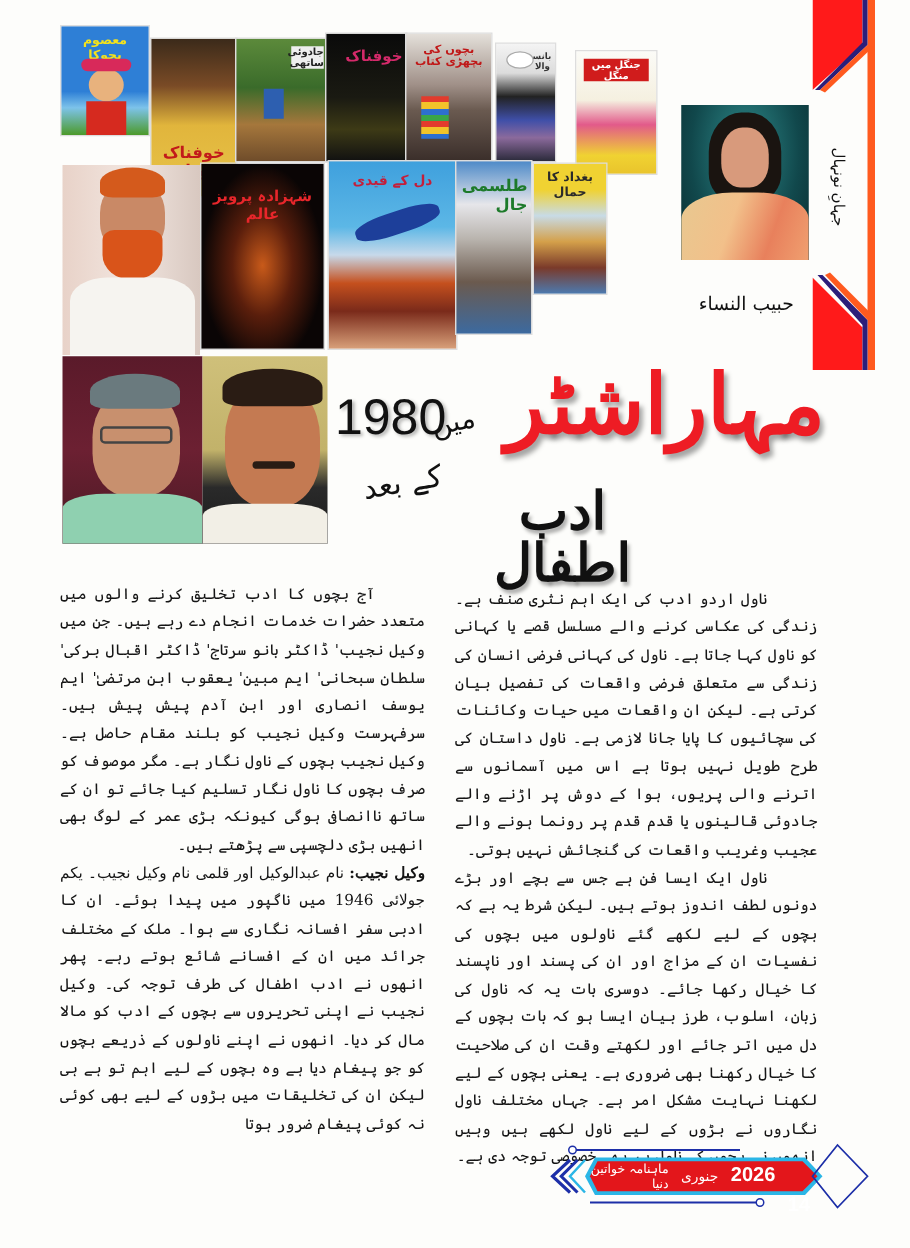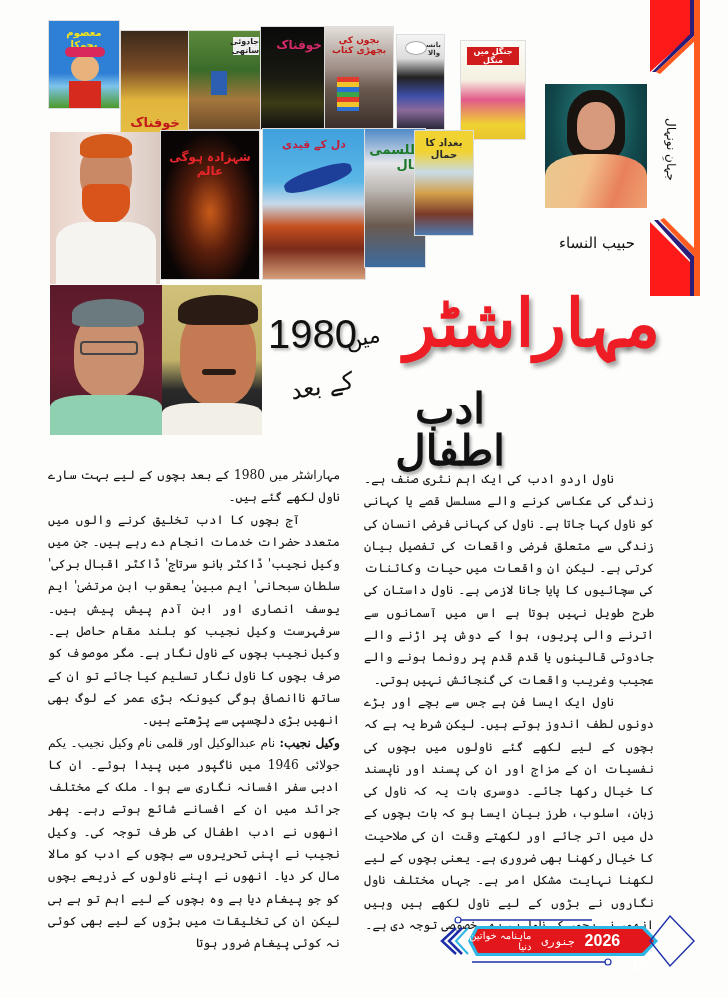--- a/index.html
+++ b/index.html
@@ -86,21 +86,21 @@
 
   
   .footer { left: 432px; top: 912px; width: 270px; height: 58px; }
   .footer-text {
     left: 468px; top: 928px; width: 180px; height: 26px;
     display: flex; align-items: center; justify-content: flex-end; gap: 10px;
     direction: rtl; color: #fff;
   }
   .footer-text .page-no { font-family: "Liberation Sans", sans-serif; font-weight: bold; font-size: 16px; margin-top: 48px; }
   .footer-text .year { font-family: "Liberation Sans", sans-serif; font-weight: bold; font-size: 16px; }
-  .footer-text .month { font-size: 11px; font-family: Liberation Mono, monospace; }
+  .footer-text .month { font-size: 11px; font-family: Liberation Serif, serif; }
   .footer-text .mag { font-size: 10px; font-family: "DejaVu Serif", serif; }
 </style>
 </head>
 <body>
 
 <svg class="abs banner" viewBox="0 0 52 296" preserveAspectRatio="none">
   <rect x="44" y="0" width="6" height="296" fill="#ff5a1f"></rect>
   <polygon points="0,0 40,0 40,36 0,72" fill="#ff1a1a"></polygon>
   <polygon points="40,0 44,0 44,36 6,72 2,72 40,34" fill="#2b1e7a"></polygon>
   <polygon points="44,36 48,38 10,74 6,72" fill="#ff5a1f"></polygon>
@@ -131,30 +131,30 @@
   <div class="abs" style="left:12px;top:50px;width:22px;height:34px;background:repeating-linear-gradient(180deg,#e23b2d 0 5px,#f2c32a 5px 10px,#2d6fd0 10px 15px,#3aa54a 15px 20px);"></div>
 </div>
 <div class="abs cover" style="left:396px;top:34px;width:49px;height:96px;background:linear-gradient(180deg,#f4f4f4 0%,#dcdcdc 25%,#222 45%,#3f4fa8 65%,#8b6a9c 80%,#2a2a3a 100%);">
   <div class="ct" style="color:#333;font-size:7px;left:30px;">بانسری والا</div>
   <div class="abs" style="left:8px;top:6px;width:20px;height:12px;background:#fff;border-radius:50%;border:1px solid #aaa;"></div>
 </div>
 <div class="abs cover" style="left:460px;top:40px;width:66px;height:100px;background:linear-gradient(180deg,#fbfbf7 0%,#f5f0e0 40%,#e25a8a 60%,#f0d232 85%,#e9c42c 100%);">
   <div class="ct" style="color:#fff;background:#d01c1c;font-size:8px;top:6px;left:6px;right:6px;">جنگل میں منگل</div>
 </div>
 <div class="abs cover" style="left:160px;top:130px;width:100px;height:150px;background:radial-gradient(ellipse at 50% 55%,#c85a1a 0%,#5a1e0c 35%,#0a0505 70%);">
-  <div class="ct" style="color:#e8262b;font-size:12px;top:20px;">شہزادہ ہوگی عالم</div>
+  <div class="ct" style="color:#e8262b;font-size:12px;top:20px;">شہزادہ پرویز عالم</div>
 </div>
 <div class="abs cover" style="left:262px;top:128px;width:104px;height:152px;background:linear-gradient(180deg,#3fa0dd 0%,#5cb7e6 35%,#c7d9ea 50%,#c5501e 65%,#7a2a1a 80%,#d8a07a 100%);">
   <div class="ct" style="color:#c41e3a;font-size:11px;top:10px;">دل کے قیدی</div>
   <div class="abs" style="left:20px;top:40px;width:70px;height:18px;background:#1d3f9a;border-radius:40%;transform:rotate(-18deg);"></div>
 </div>
 <div class="abs cover" style="left:364px;top:128px;width:62px;height:140px;background:linear-gradient(180deg,#4e8ac8 0%,#e6e6ea 25%,#b9b4ae 45%,#6b5a4e 70%,#3c6aa0 100%);">
   <div class="ct" style="color:#1d7a2a;font-size:13px;left:34px;top:14px;">طلسمی جال</div>
 </div>
-<div class="abs cover" style="left:414px;top:130px;width:60px;height:106px;background:linear-gradient(180deg,#f0d232 0%,#f0d232 20%,#c8dbe6 40%,#d4a04a 60%,#7a3a2a 80%,#4c7ab0 100%);">
+<div class="abs cover" style="left:426px;top:130px;width:60px;height:106px;background:linear-gradient(180deg,#f0d232 0%,#f0d232 20%,#c8dbe6 40%,#d4a04a 60%,#7a3a2a 80%,#4c7ab0 100%);">
   <div class="ct" style="color:#2a2a2a;font-size:10px;">بغداد کا حمال</div>
 </div>
 
 <div class="abs photo" style="left:50px;top:132px;width:110px;height:152px;background:linear-gradient(90deg,#e8d2c8 0%,#f2e6e0 50%,#d8c8c0 100%);">
   <div class="face" style="left:30px;top:12px;width:52px;height:58px;background:#c98966;"></div>
   <div class="abs" style="left:30px;top:2px;width:52px;height:24px;background:#d45a1c;border-radius:50% 50% 20% 20%;"></div>
   <div class="abs" style="left:32px;top:52px;width:48px;height:40px;background:#d9541a;border-radius:20% 20% 50% 50%;"></div>
   <div class="abs" style="left:6px;top:90px;width:100px;height:62px;background:#f6f4f0;border-radius:30% 30% 0 0;"></div>
 </div>
 
@@ -183,21 +183,20 @@
 <div class="abs title-mein">میں</div>
 <div class="abs title-kebad">کے بعد</div>
 <div class="abs title-sub">ادب اطفال</div>
 
 <div class="abs col col-right">
   <p class="indent">ناول اردو ادب کی ایک اہم نثری صنف ہے۔ زندگی کی عکاسی کرنے والے مسلسل قصے یا کہانی کو ناول کہا جاتا ہے۔ ناول کی کہانی فرضی انسان کی زندگی سے متعلق فرضی واقعات کی تفصیل بیان کرتی ہے۔ لیکن ان واقعات میں حیات وکائنات کی سچائیوں کا پایا جانا لازمی ہے۔ ناول داستان کی طرح طویل نہیں ہوتا ہے اس میں آسمانوں سے اترنے والی پریوں، ہوا کے دوش پر اڑنے والے جادوئی قالینوں یا قدم قدم پر رونما ہونے والے عجیب وغریب واقعات کی گنجائش نہیں ہوتی۔</p>
   <p class="indent">ناول ایک ایسا فن ہے جس سے بچے اور بڑے دونوں لطف اندوز ہوتے ہیں۔ لیکن شرط یہ ہے کہ بچوں کے لیے لکھے گئے ناولوں میں بچوں کی نفسیات ان کے مزاج اور ان کی پسند اور ناپسند کا خیال رکھا جائے۔ دوسری بات یہ کہ ناول کی زبان، اسلوب، طرز بیان ایسا ہو کہ بات بچوں کے دل میں اتر جائے اور لکھتے وقت ان کی صلاحیت کا خیال رکھنا بھی ضروری ہے۔ یعنی بچوں کے لیے لکھنا نہایت مشکل امر ہے۔ جہاں مختلف ناول نگاروں نے بڑوں کے لیے ناول لکھے ہیں وہیں انھوں نے بچوں کے ناول پر بھی خصوصی توجہ دی ہے۔</p>
 </div>
 
 <div class="abs col col-left">
-  <p>مہاراشٹر میں 1980 کے بعد بچوں کے لیے بہت سارے ناول لکھے گئے ہیں۔</p>
   <p class="indent">آج بچوں کا ادب تخلیق کرنے والوں میں متعدد حضرات خدمات انجام دے رہے ہیں۔ جن میں وکیل نجیب' ڈاکٹر بانو سرتاج' ڈاکٹر اقبال برکی' سلطان سبحانی' ایم مبین' یعقوب ابن مرتضیٰ' ایم یوسف انصاری اور ابن آدم پیش پیش ہیں۔ سرفہرست وکیل نجیب کو بلند مقام حاصل ہے۔ وکیل نجیب بچوں کے ناول نگار ہے۔ مگر موصوف کو صرف بچوں کا ناول نگار تسلیم کیا جائے تو ان کے ساتھ ناانصافی ہوگی کیونکہ بڑی عمر کے لوگ بھی انھیں بڑی دلچسپی سے پڑھتے ہیں۔</p>
   <p><span class="bold-lead">وکیل نجیب:</span><span> نام عبدالوکیل اور قلمی نام وکیل نجیب۔ یکم جولائی 1946 میں ناگپور میں پیدا ہوئے۔ ان کا ادبی سفر افسانہ نگاری سے ہوا۔ ملک کے مختلف جرائد میں ان کے افسانے شائع ہوتے رہے۔ پھر انھوں نے ادب اطفال کی طرف توجہ کی۔ وکیل نجیب نے اپنی تحریروں سے بچوں کے ادب کو مالا مال کر دیا۔ انھوں نے اپنے ناولوں کے ذریعے بچوں کو جو پیغام دیا ہے وہ بچوں کے لیے اہم تو ہے ہی لیکن ان کی تخلیقات میں بڑوں کے لیے بھی کوئی نہ کوئی پیغام ضرور ہوتا</span></p>
 </div>
 
 <svg class="abs footer" viewBox="0 0 270 58" preserveAspectRatio="none">
   <line x1="26" y1="8" x2="160" y2="8" stroke="#1d2fa8" stroke-width="1.5"></line>
   <circle cx="26" cy="8" r="3" fill="#fff" stroke="#1d2fa8" stroke-width="1.2"></circle>
   <line x1="40" y1="50" x2="176" y2="50" stroke="#1d2fa8" stroke-width="1.5"></line>
   <circle cx="176" cy="50" r="3" fill="#fff" stroke="#1d2fa8" stroke-width="1.2"></circle>
   <polyline points="24,16 10,29 24,42" fill="none" stroke="#1d2fa8" stroke-width="2.5"></polyline>

